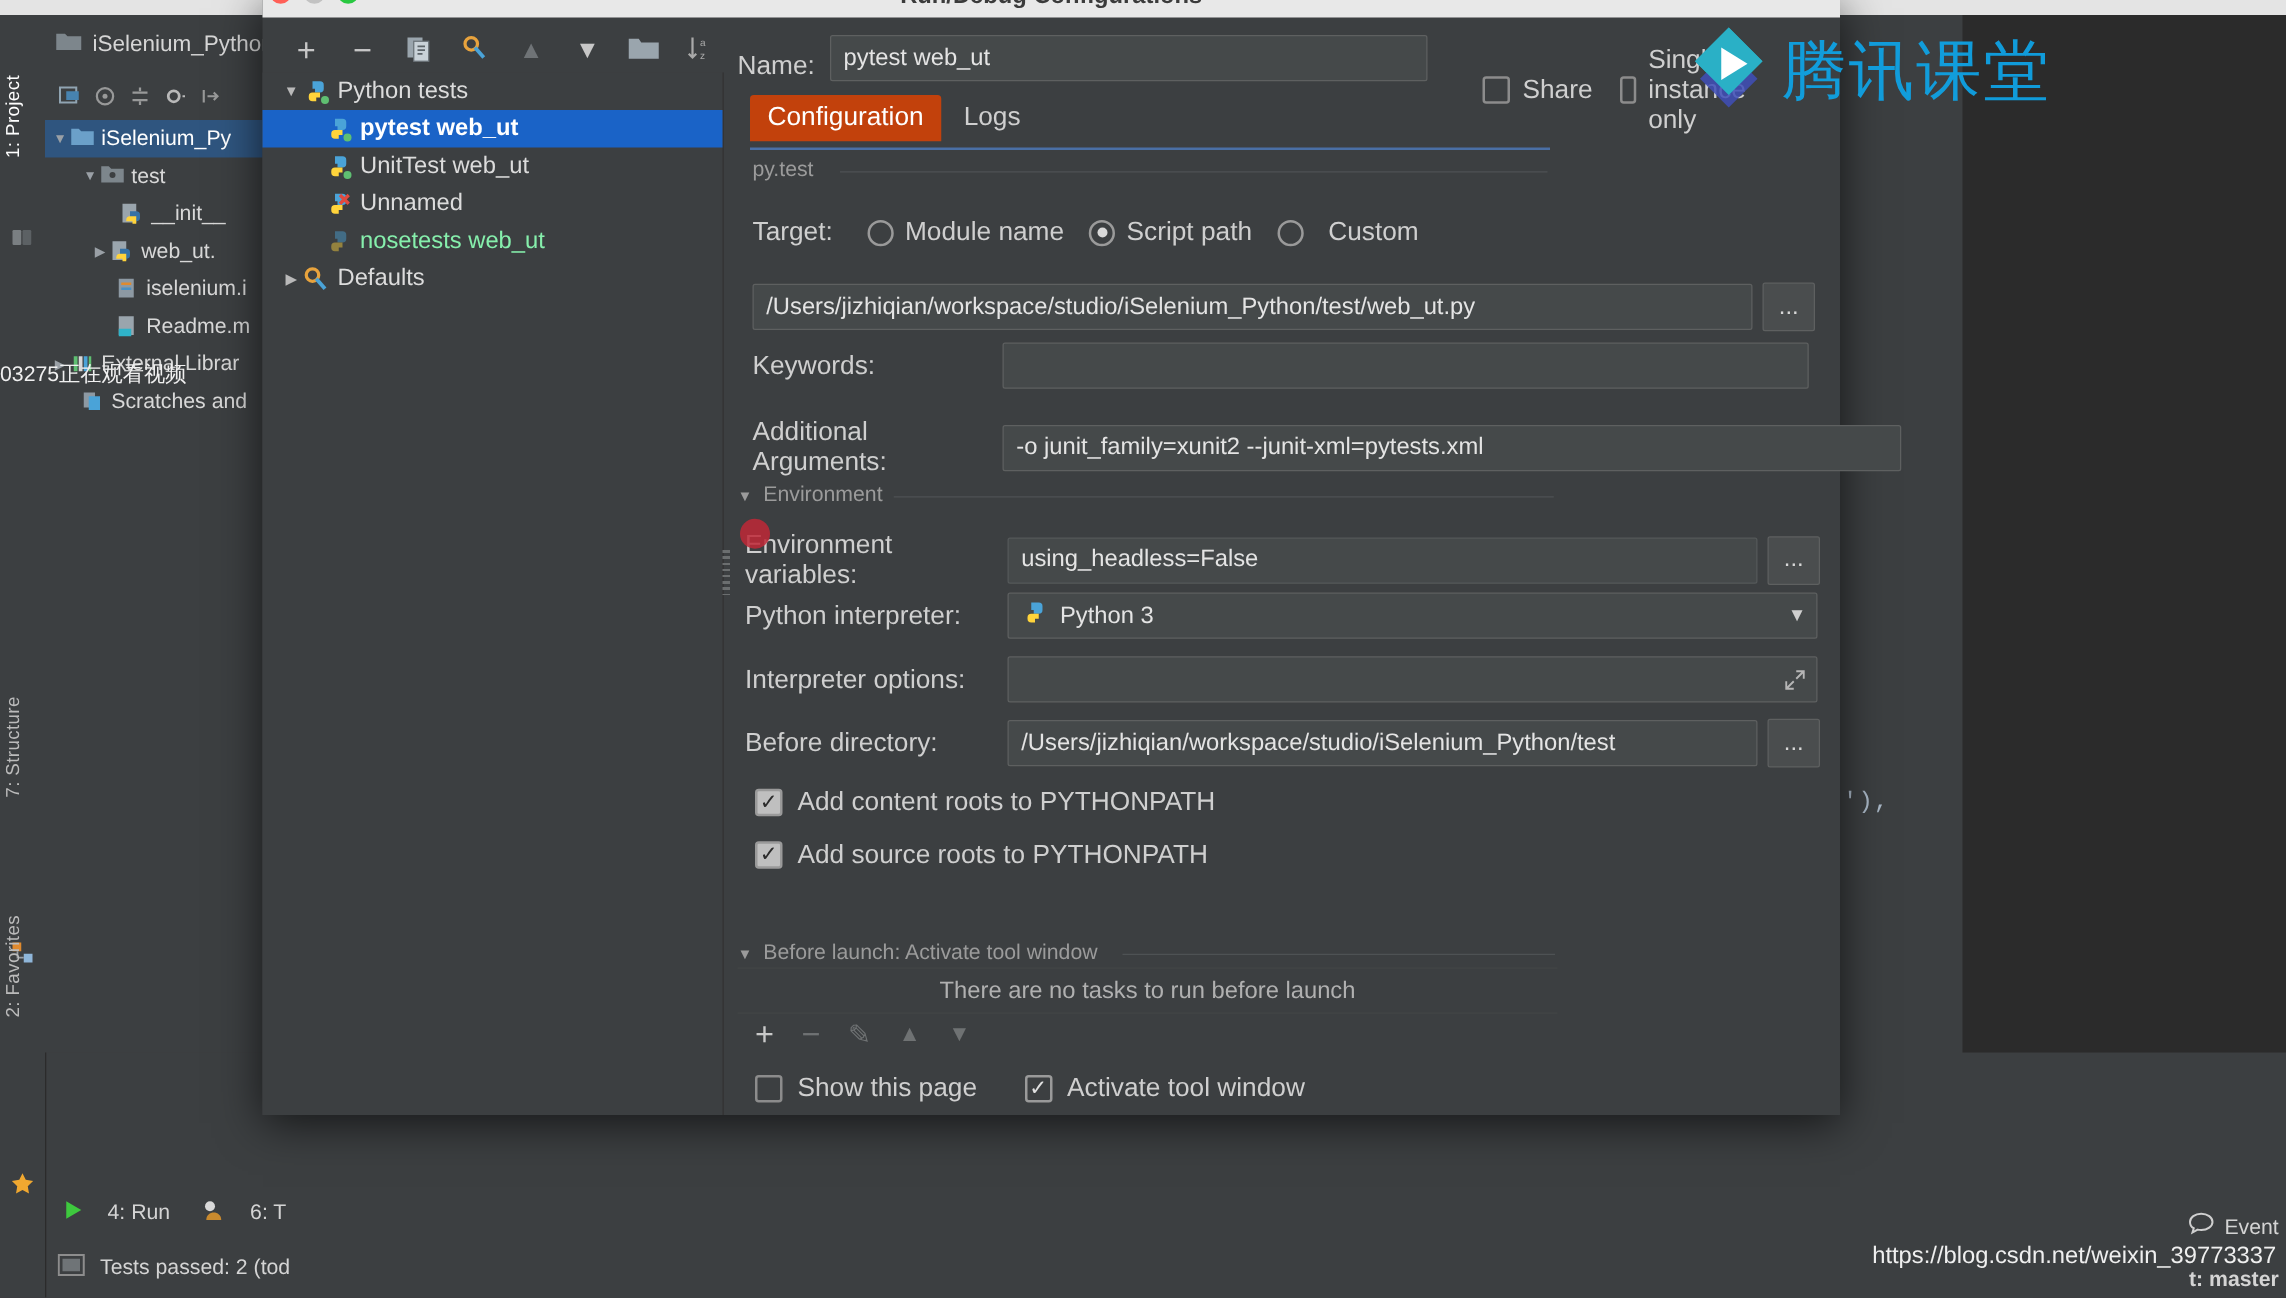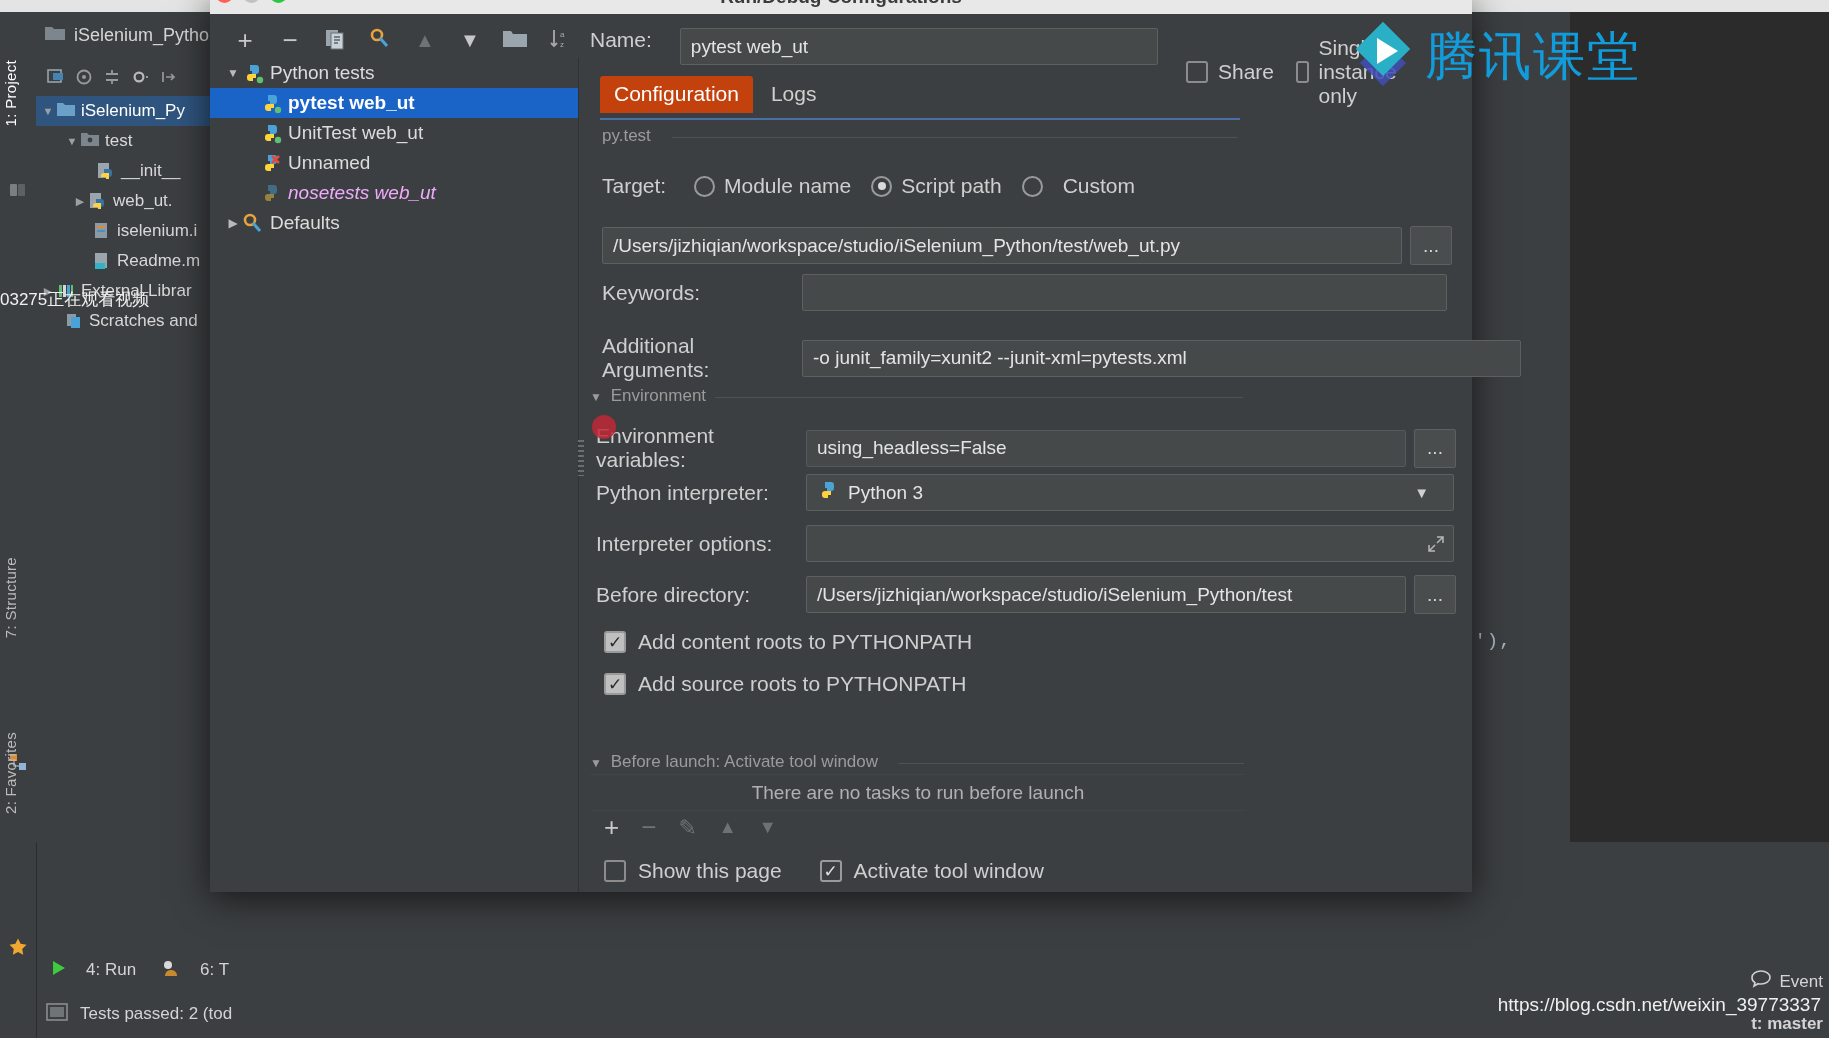--- a/index.html
+++ b/index.html
@@ -51,28 +51,28 @@
   .traffic{position:absolute;top:-14px;left:6px;display:flex;gap:10px;align-items:center;}
   .tl{width:17px;height:17px;border-radius:50%;}
   .tl.r{background:#ff5f57;}.tl.y{background:#c2c2c2;}.tl.g{background:#28c840;}
 
   
   .cfg-toolbar{position:absolute;left:212px;top:18px;width:366px;height:44px;display:flex;align-items:center;gap:19px;padding-left:20px;box-sizing:border-box;}
   .cfg-tb-btn{width:26px;height:26px;position:relative;color:#c7c7c7;font-size:26px;line-height:26px;text-align:center;}
   .cfg-list{position:absolute;left:210px;top:58px;width:368px;height:834px;background:#3c3f41;border-right:1px solid #323232;}
   .crow{display:flex;align-items:center;height:30px;font-size:19px;color:#dcdcdc;padding-left:14px;box-sizing:border-box;white-space:nowrap;}
   .crow.sel{background:#1a63c7;color:#ffffff;font-weight:600;}
-  .crow.dim{color:#f0abfc;font-style:italic;}
+  .crow.dim{color:#86efac;}
   .crow .cw{width:18px;flex:0 0 18px;text-align:center;font-size:12px;color:#b9b9b9;}
   .crow .ci{width:22px;height:22px;flex:0 0 22px;margin-right:6px;position:relative;}
   .crow.ind{padding-left:50px;}
 
   
   .form{position:absolute;left:578px;top:14px;width:684px;height:878px;}
-  .name-row{position:absolute;left:12px;top:14px;display:flex;align-items:flex-start;gap:28px;}
+  .name-row{position:absolute;left:12px;top:14px;display:flex;align-items:flex-end;gap:12px;}
   .lbl{font-size:21px;color:#cfcfcf;}
   .textfield{background:#45494a;border:1px solid #5e6060;border-radius:2px;color:#e4e4e4;
              font-size:19px;display:flex;align-items:center;padding:0 10px;box-sizing:border-box;height:37px;}
   .chkrow{display:flex;align-items:center;gap:10px;}
   .cbox{width:22px;height:22px;border:2px solid #8c8c8c;border-radius:3px;background:#3c3f41;
         display:inline-flex;align-items:center;justify-content:center;box-sizing:border-box;}
   .cbox.on{background:#bfbfbf;border-color:#9a9a9a;color:#2b2b2b;font-size:17px;font-weight:bold;}
   .cbox.on2{background:#3c3f41;border-color:#9a9a9a;color:#e0e0e0;font-size:17px;font-weight:bold;}
 
   .tabs{position:absolute;left:22px;top:62px;display:flex;align-items:flex-end;gap:4px;}
@@ -84,21 +84,21 @@
   .grouphdr .line{position:absolute;left:0;top:11px;height:1px;background:#4e5254;}
 
   .frow{position:absolute;display:flex;align-items:center;}
   .radio{width:21px;height:21px;border:2px solid #9a9a9a;border-radius:50%;box-sizing:border-box;
          display:inline-flex;align-items:center;justify-content:center;}
   .radio .dot{width:8px;height:8px;border-radius:50%;background:#d9d9d9;}
   .ellipsis-btn{width:40px;height:37px;background:#4a4d4e;border:1px solid #5e6060;border-radius:2px;
                 color:#d8d8d8;font-size:19px;display:flex;align-items:center;justify-content:center;}
   .expand-ico{position:absolute;right:8px;top:9px;width:18px;height:18px;color:#b6b6b6;font-size:16px;}
   .combo{background:#45494a;border:1px solid #5e6060;border-radius:2px;display:flex;align-items:center;
-         justify-content:space-between;padding:0 24px 0 10px;box-sizing:border-box;height:37px;color:#e4e4e4;font-size:19px;}
+         justify-content:space-between;padding:0 8px 0 10px;box-sizing:border-box;height:37px;color:#e4e4e4;font-size:19px;}
 
   .before-tasks{position:absolute;left:0;top:0;width:100%;text-align:center;color:#b0b0b0;font-size:19px;}
   .tasks-tb{position:absolute;display:flex;align-items:center;gap:22px;color:#c9c9c9;font-size:26px;}
   .tasks-tb .dimi{color:#6f7273;}
 
   .sep-line{position:absolute;background:#474b4c;height:1px;}
 
   
   .cursor{position:absolute;left:630px;top:425px;width:0;height:0;z-index:60;}
   .reddot{position:absolute;left:592px;top:415px;width:24px;height:24px;border-radius:50%;

